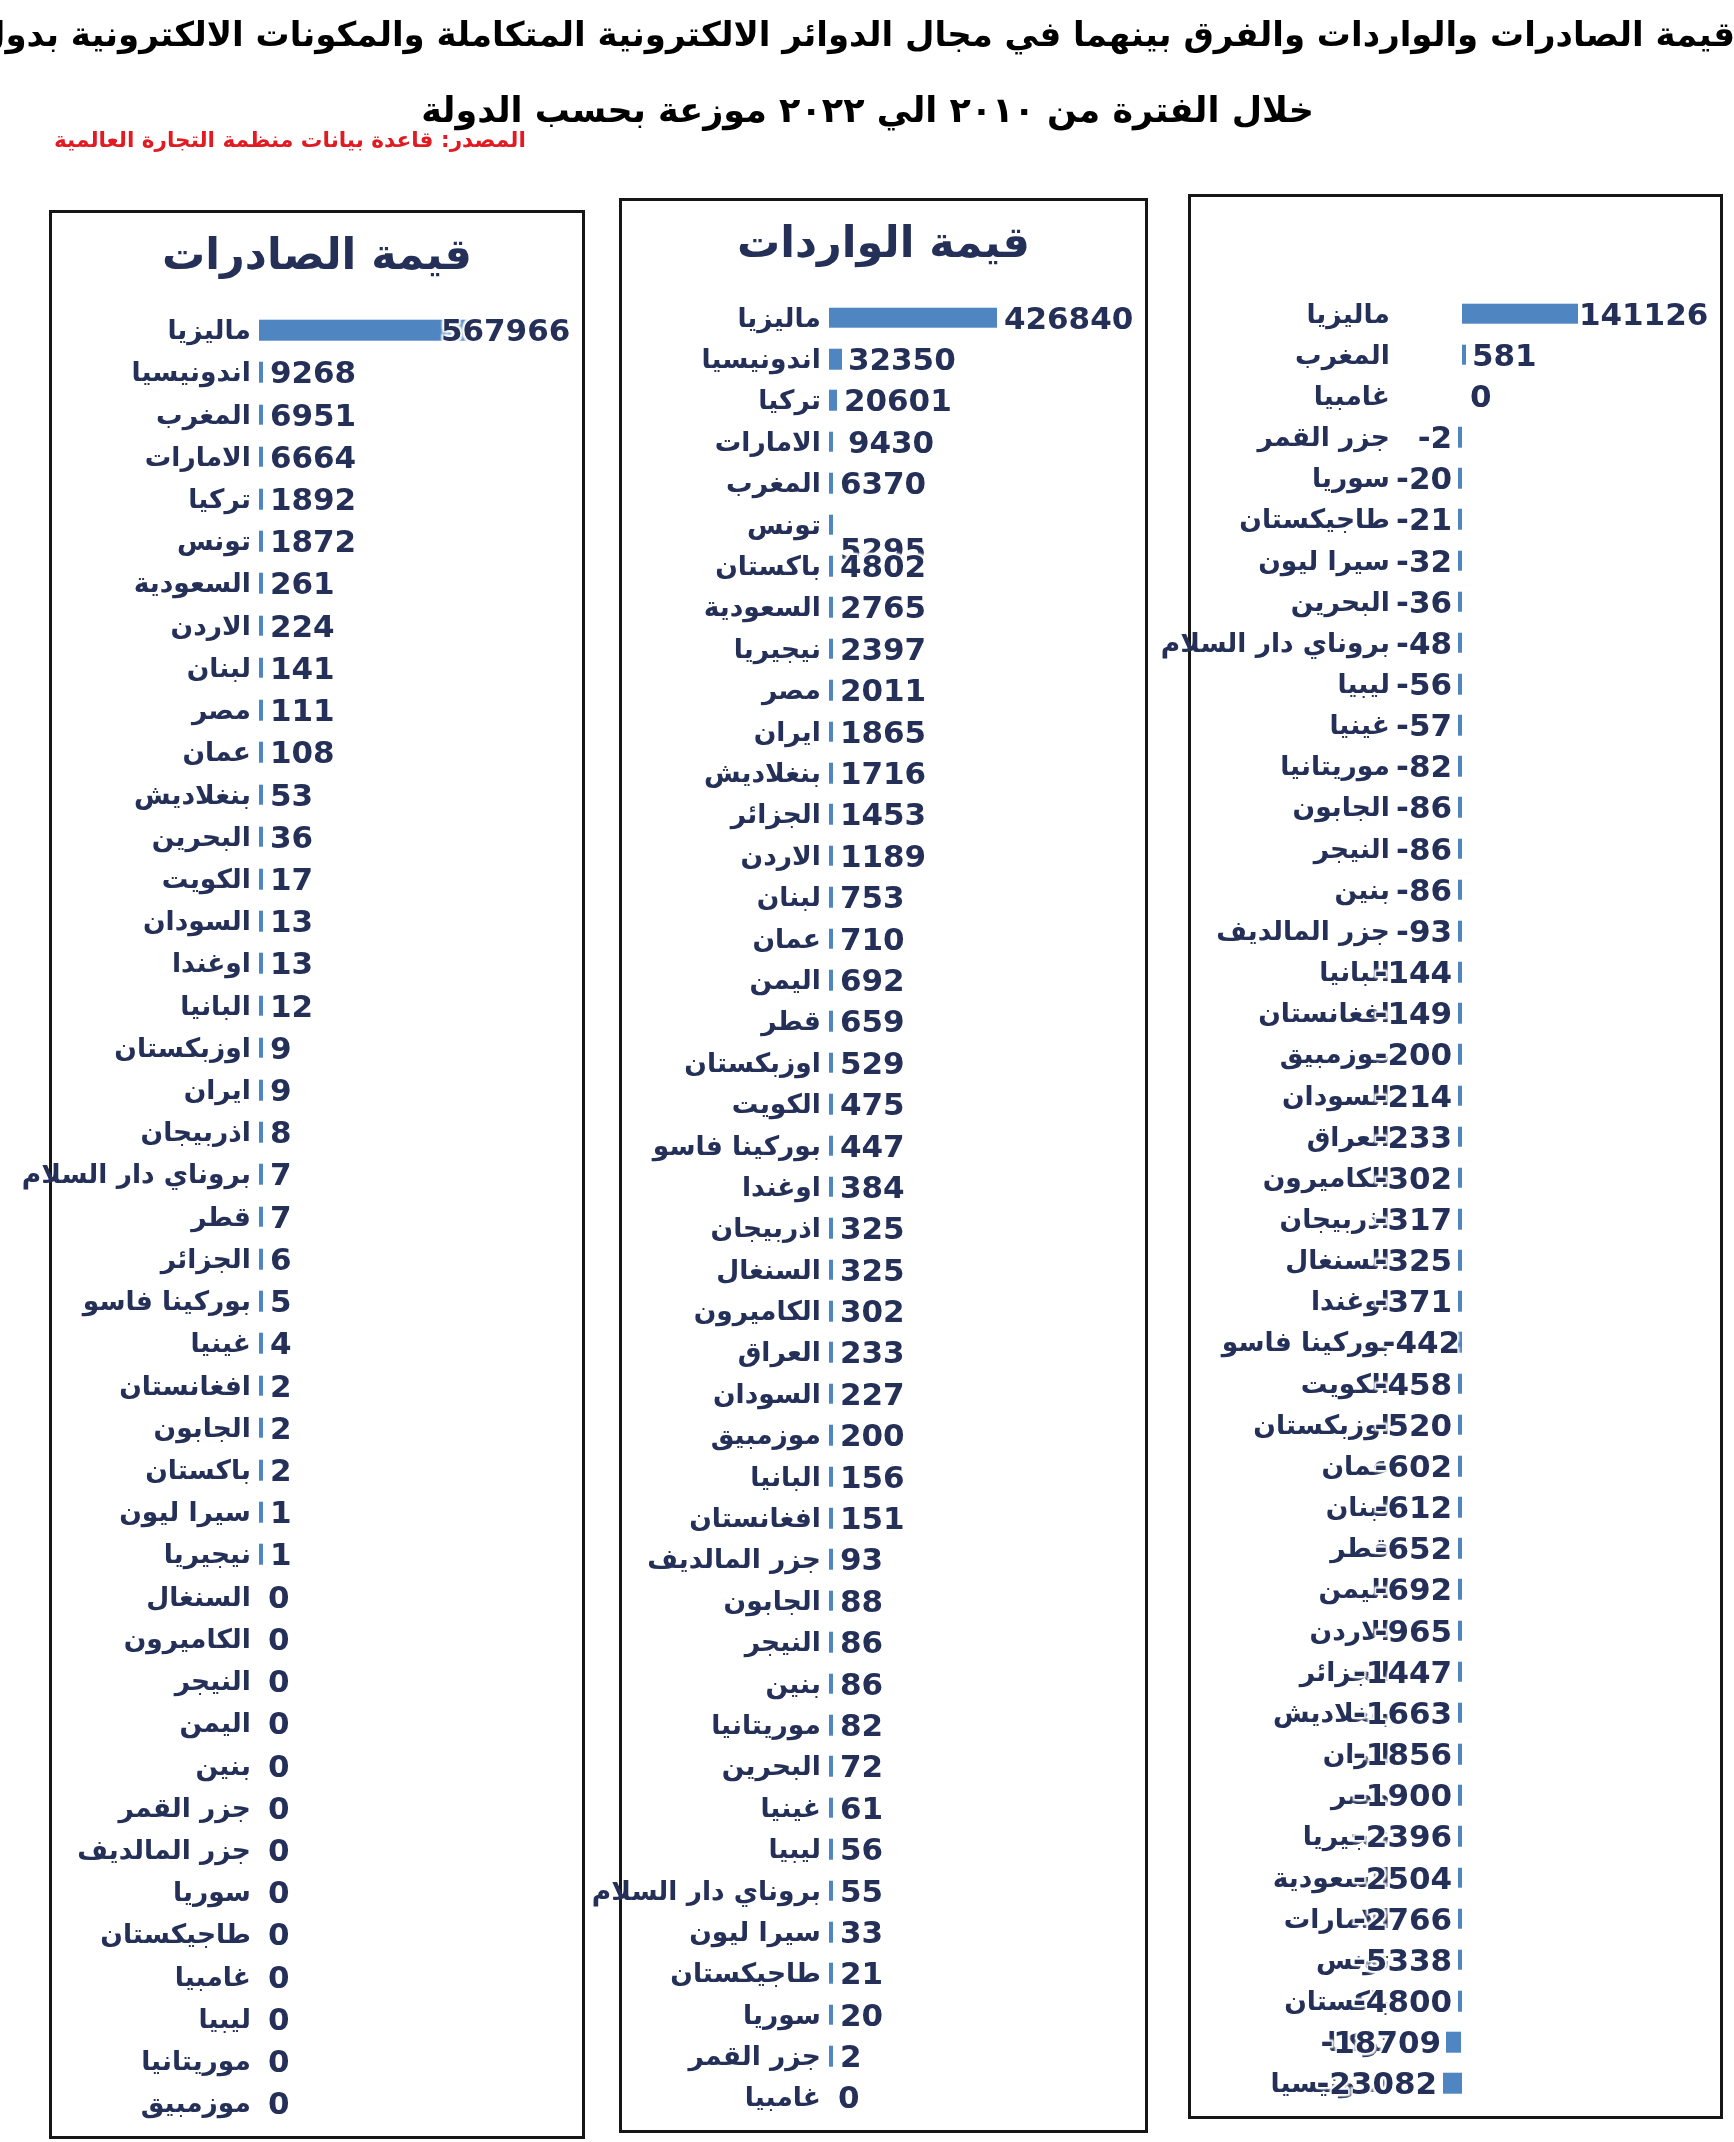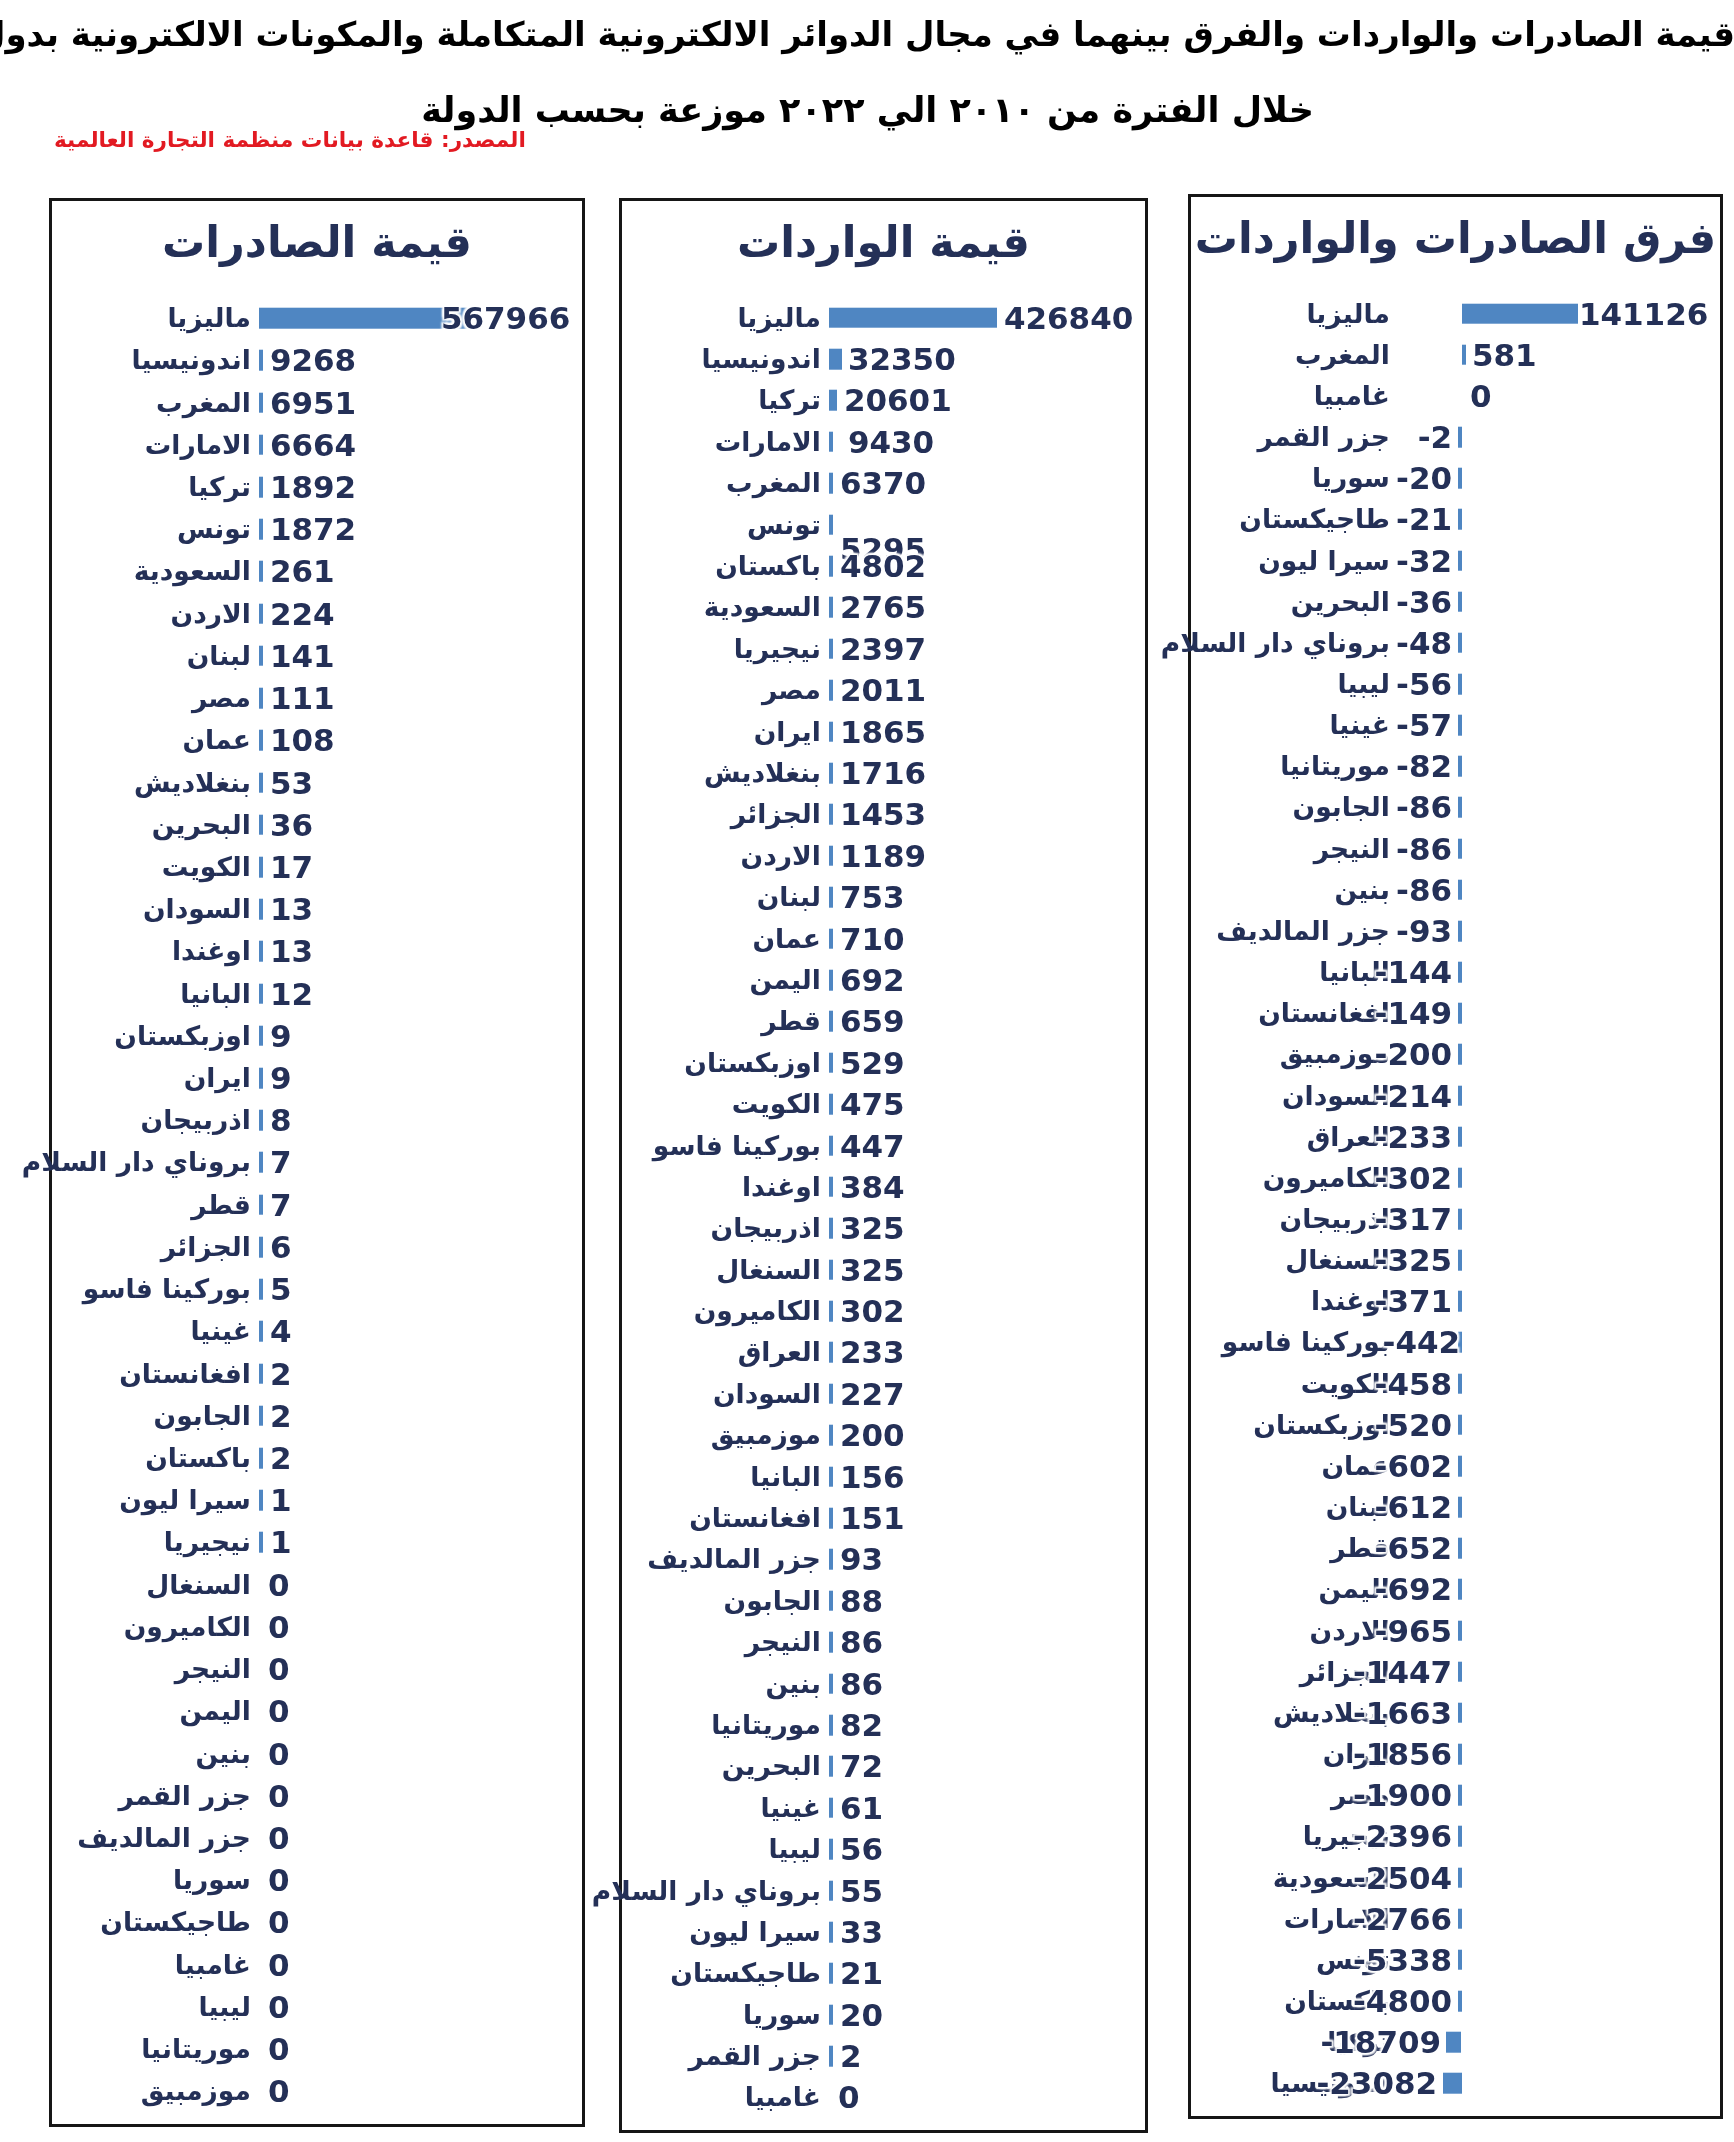--- a/index.html
+++ b/index.html
@@ -30,21 +30,21 @@
     position:absolute;left:54px;top:127px;
     direction:rtl;white-space:nowrap;
     font-size:21.6px;font-weight:700;color:var(--red);
   }
   .panel{
     position:absolute;
     box-sizing:border-box;
     border:3.9px solid var(--border);
     background:#fff;
   }
-  #panel-exports{left:49px;top:198px;width:536px;height:1929px;}
+  #panel-exports{left:49px;top:210px;width:536px;height:1929px;}
   #panel-imports{left:619px;top:198px;width:529px;height:1935px;}
   #panel-diff{left:1188px;top:194px;width:535px;height:1925px;}
   .panel-title{
     margin-top:15.7px;text-align:center;direction:rtl;
     font-size:43px;font-weight:700;color:var(--navy);
     white-space:nowrap;
   }
   .rows{
     position:absolute;left:3.9px;right:3.9px;top:96px;bottom:11.8px;
     display:flex;flex-direction:column;
@@ -502,21 +502,20 @@
           <div class="num" style="left: 214px;">2</div>
         </div>
         <div class="row">
           <div class="clab">غامبيا</div>
           <div class="num" style="left: 212px;">0</div>
         </div>
       </div>
   </div>
 
   <div class="panel" id="panel-diff">
-    <div class="panel-title">فرق الصادرات والواردات</div>
     <div class="rows">
         <div class="row">
           <div class="clab">ماليزيا</div>
           <div class="bar" style="width: 116px; left: 267px;"></div>
           <div class="num" style="left: auto; right: 7.8px;">141126</div>
         </div>
         <div class="row">
           <div class="clab">المغرب</div>
           <div class="bar" style="width: 3.9px; left: 267px;"></div>
           <div class="num" style="left: 277px;">581</div>

